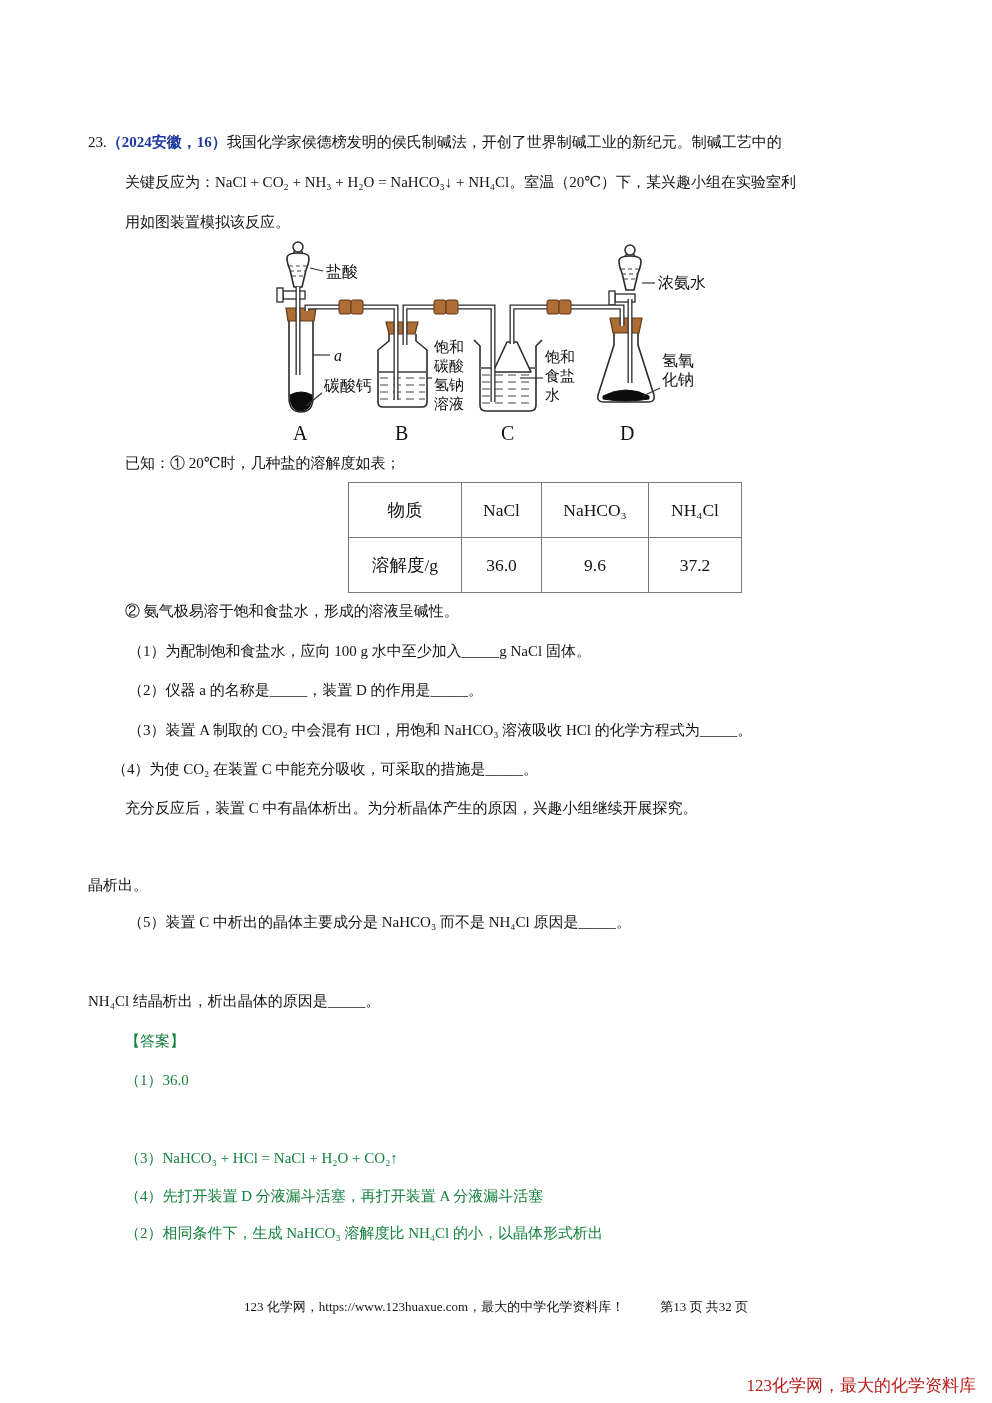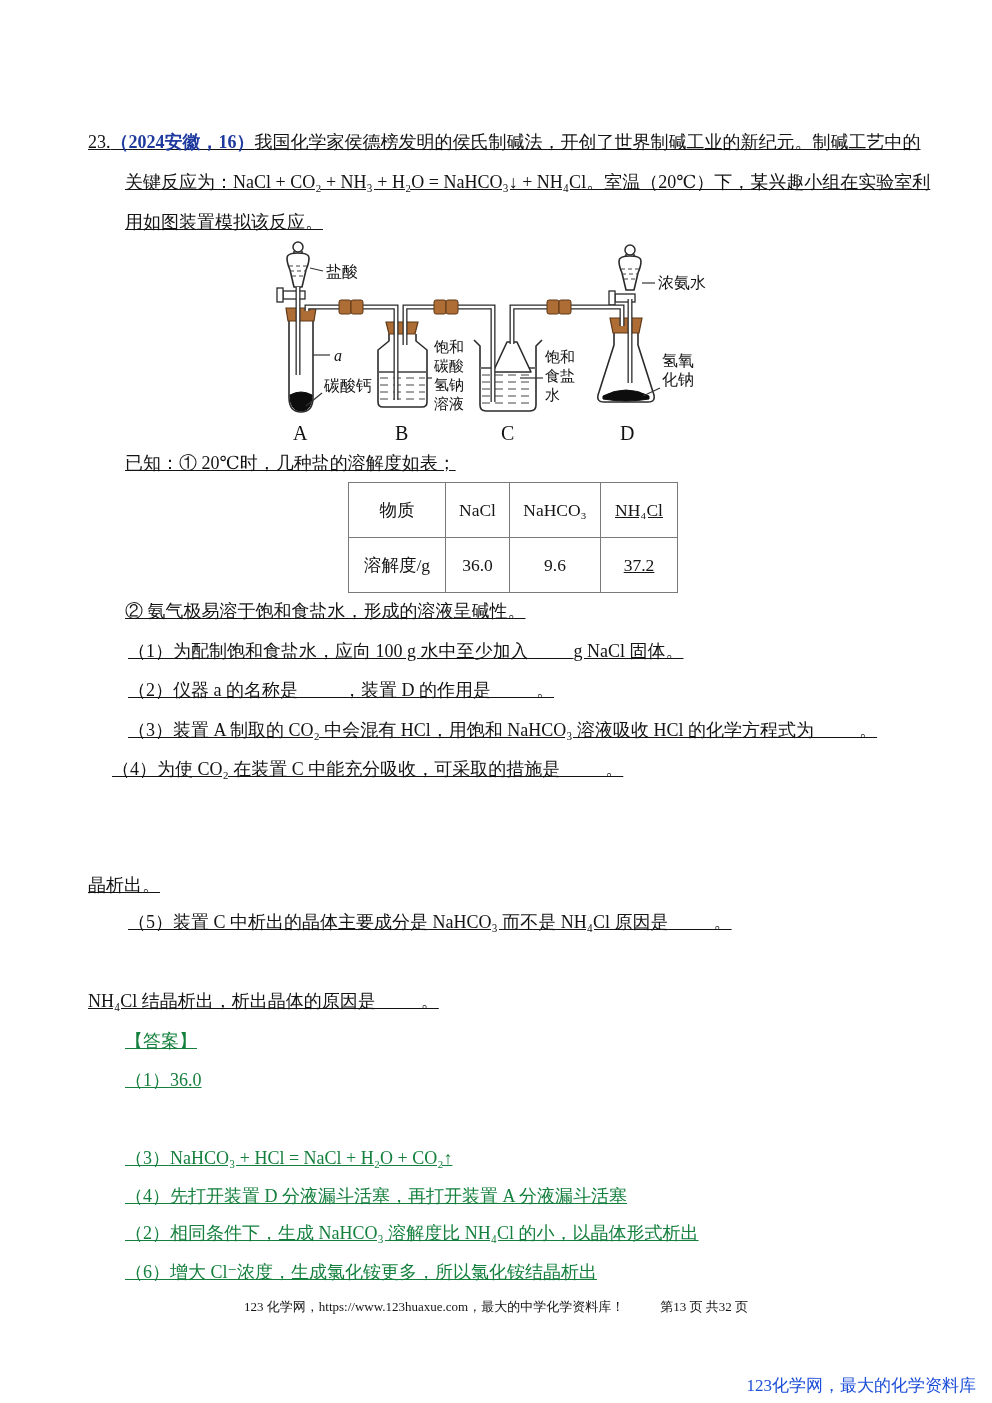--- a/index.html
+++ b/index.html
@@ -5,44 +5,44 @@
   html,body { margin:0; padding:0; background:#e8e8e8; }
   .page {
     position:relative;
     width:992px; height:1403px;
     margin:0 auto;
     background:#ffffff;
     font-family:"Liberation Serif","DejaVu Serif",serif;
     color:#141414;
     overflow:hidden;
   }
-  .ln { position:absolute; white-space:nowrap; font-size:18px; line-height:22px;text-decoration:underline; }
+  .ln { position:absolute; white-space:nowrap; font-size:15px; line-height:22px; }
   .blue { color:#1e3a9e; font-weight:bold; }
   .red  { color:#15803d; }
   .diagram { position:absolute; left:252px; top:238px; }
 
   
   .soltable { position:absolute; left:348px; top:482px; border-collapse:collapse; }
   .soltable td {
     border:1.6px solid #7a7a7a; text-align:center; vertical-align:middle;
-    font-size:17.5px; height:54px; padding:0 4px; background:#fff;
+    font-size:17.5px; height:54px; padding:0 12px; background:#fff;
   }
   .soltable td.c0 { width:88px; }
   .soltable td.c1 { width:55px; }
   .soltable td.c2 { width:82px; }
-  .soltable td.c3 { width:68px;text-decoration:underline; }
+  .soltable td.c3 { width:68px; }
 
   .footer {
     position:absolute; top:1298px; left:0; width:100%;
     display:flex; justify-content:center; gap:36px;
     font-size:13px; color:#141414;
   }
   .watermark {
     position:absolute; top:1374px; right:16px;
-    font-size:17px; color:#1d4ed8;
+    font-size:17px; color:#b91c1c;
   }
 
   
   .outl   { fill:none; stroke:#2b2b2b; stroke-width:1.5; }
   .vessel { fill:#fff; stroke:#2b2b2b; stroke-width:1.6; stroke-linejoin:round; }
   .dash1  { stroke:#444; stroke-width:1; stroke-dasharray:4 3; fill:none; }
   .dash2  { stroke:#444; stroke-width:1; stroke-dasharray:8 5; fill:none; }
   .surf   { stroke:#6e6e6e; stroke-width:2; }
   .solid  { fill:#0d0d0d; stroke:#0d0d0d; }
   .cork   { fill:#ad6d35; stroke:#5f3817; stroke-width:1.2; }
@@ -189,30 +189,30 @@
     </tr>
   </tbody>
     </table>
 
   <div class="ln" style="top:600px;left:125px;">② 氨气极易溶于饱和食盐水，形成的溶液呈碱性。</div>
 
   <div class="ln" style="top:640px;left:128px;">（1）为配制饱和食盐水，应向 100 g 水中至少加入_____g NaCl 固体。</div>
   <div class="ln" style="top:679px;left:128px;">（2）仪器 a 的名称是_____，装置 D 的作用是_____。</div>
   <div class="ln" style="top:719px;left:128px;">（3）装置 A 制取的 CO₂ 中会混有 HCl，用饱和 NaHCO₃ 溶液吸收 HCl 的化学方程式为_____。</div>
   <div class="ln" style="top:758px;left:112px;text-align:center;">（4）为使 CO₂ 在装置 C 中能充分吸收，可采取的措施是_____。</div>
+  <div class="ln" style="top:797px;left:125px;">充分反应后，装置 C 中有晶体析出。为分析晶体产生的原因，兴趣小组继续开展探究。</div>
   <div class="ln" style="top:874px;left:88px;">晶析出。</div>
   <div class="ln" style="top:911px;left:128px;">（5）装置 C 中析出的晶体主要成分是 NaHCO₃ 而不是 NH₄Cl 原因是_____。</div>
   <div class="ln" style="top:990px;left:88px;">NH₄Cl 结晶析出，析出晶体的原因是_____。</div>
 
   <div class="ln red" style="top:1030px;left:125px;">【答案】</div>
   <div class="ln red" style="top:1069px;left:125px;">（1）36.0</div>
   <div class="ln red" style="top:1147px;left:125px;">（3）NaHCO₃ + HCl = NaCl + H₂O + CO₂↑</div>
   <div class="ln red" style="top:1185px;left:125px;">（4）先打开装置 D 分液漏斗活塞，再打开装置 A 分液漏斗活塞</div>
   <div class="ln red" style="top:1222px;left:125px;">（2）相同条件下，生成 NaHCO₃ 溶解度比 NH₄Cl 的小，以晶体形式析出</div>
-  <div class="ln red" style="top:1261px;left:125px;">（6）增大 Cl⁻浓度，生成氯化铵更多，所以氯化铵结晶析出</div>
 
   <div class="footer">
     <span>123 化学网，https://www.123huaxue.com，最大的中学化学资料库！</span>
     <span>第13 页 共32 页</span>
   </div>
 
   <div class="watermark">123化学网，最大的化学资料库</div>
 
 </div>
 

